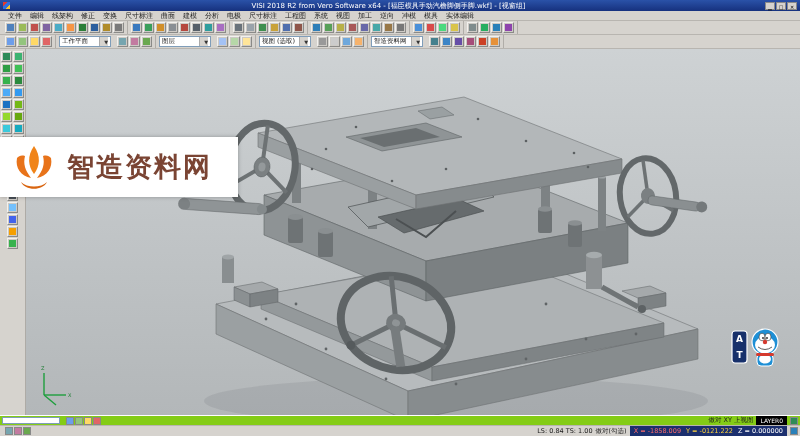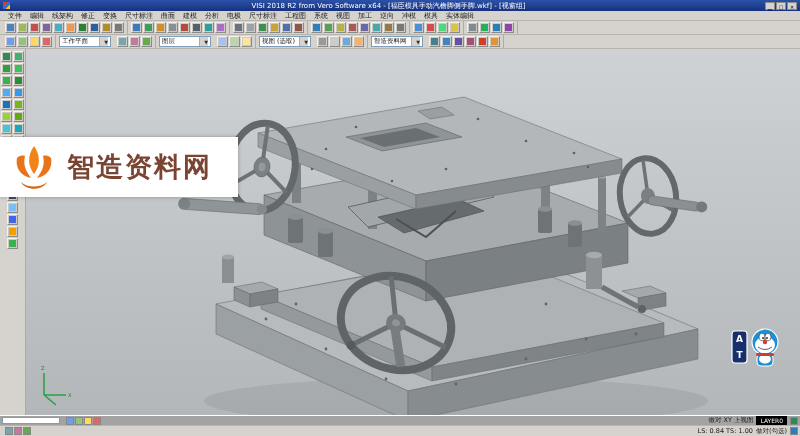--- a/index.html
+++ b/index.html
@@ -47,21 +47,21 @@
   
   .watermark { position:absolute; left:0; top:88px; width:238px; height:60px;
     background:#ffffff; display:flex; align-items:center; z-index:6;
     box-shadow:0 0 4px rgba(0,0,0,.28); }
   .wm-logo { margin-left:7px; flex:0 0 auto; }
   .wm-text { font-size:27px; font-weight:bold; letter-spacing:2px; margin-left:6px;
     white-space:nowrap; font-family:"DejaVu Sans","Liberation Sans",sans-serif; }
   
   .sticker { position:absolute; left:705px; top:278px; width:54px; height:42px; z-index:5; }
   
-  .status1 { height:10px; display:flex; align-items:center; gap:3px; background:#a3a3a3;
+  .status1 { height:10px; display:flex; align-items:center; gap:3px; background:#84cc16;
     border-top:1px solid #ffffff; font-size:6.5px; padding:0 2px; }
   .status2 { height:11px; display:flex; align-items:center; gap:3px; background:#d6d3ce;
     border-top:1px solid #b8b5b0; font-size:6.5px; padding:0 2px; }
   .st-input { width:58px; height:7px; border:1px solid #7f9db9; background:#fff;
     font-size:6px; padding:0 1px; }
   .chip { width:8px; height:8px; border:1px solid #888; }
   .spacer { flex:1; }
   .layer-chip { background:#000; color:#fff; padding:0 4px; height:9px;
     display:flex; align-items:center; font-size:6px; }
   .coord-panel { height:10px; display:flex; align-items:center; gap:5px;
@@ -628,14 +628,19 @@
 <div class="status2">
   <span class="tbgroup" style="border:none">
 
   <span class="chip" style="background: rgb(118, 165, 175);"></span>
       <span class="chip" style="background: rgb(194, 123, 160);"></span>
       <span class="chip" style="background: rgb(106, 168, 79);"></span>
     </span>
   <span class="spacer"></span>
   <span class="st-text">LS: 0.84  TS: 1.00</span>
   <span class="st-text">做对(勾选)</span>
+  <span class="coord-panel" style="background: rgb(27, 47, 110);">
+    <span style="color: rgb(255, 107, 107);">X = -1858.009</span>
+    <span style="color: rgb(255, 212, 59);">Y = -0121.222</span>
+    <span style="color: rgb(255, 255, 255);">Z = 0.000000</span>
+  </span>
   <span class="chip" style="background:#2980b9"></span>
 </div>
 
 </body></html>

